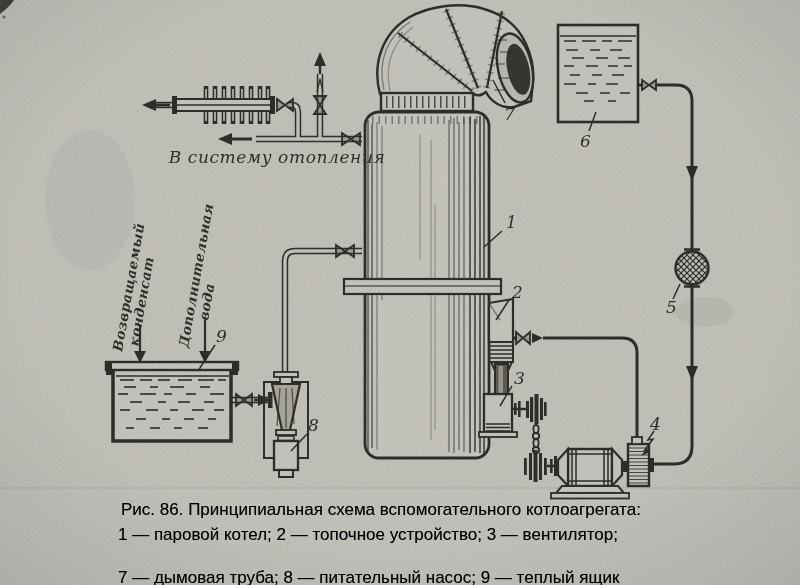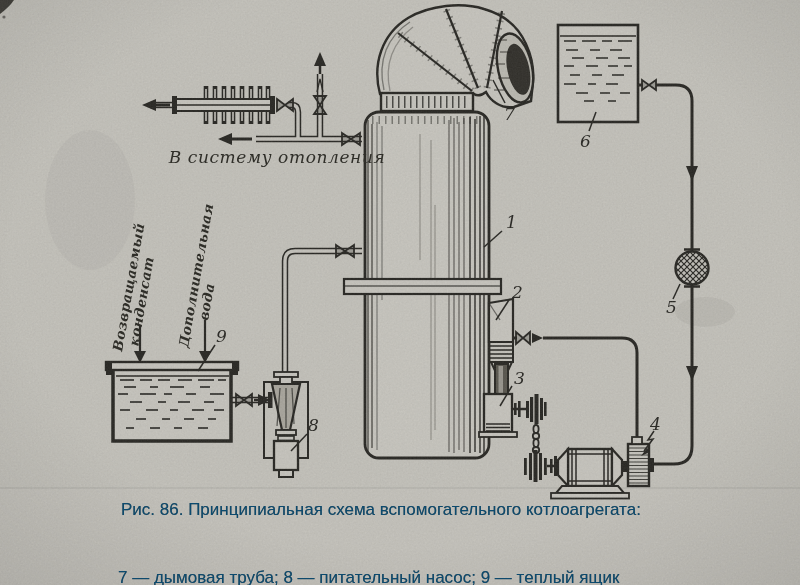--- a/index.html
+++ b/index.html
@@ -13,21 +13,21 @@
   .pipeO{stroke:#24231f;stroke-width:6.4;fill:none}
   .pipeI{stroke:#c7c5be;stroke-width:3.4;fill:none}
   .fuel{stroke:#24231f;stroke-width:3;fill:none}
   .thin{stroke:#24231f;fill:none;stroke-width:1.3}
   .vt{fill:rgba(36,35,31,.25);stroke:#24231f;stroke-width:1.8}
   .ld{stroke:#24231f;stroke-width:1.5;fill:none}
   .num{font:italic 17px "DejaVu Serif",serif;fill:#24231f}
   .vlab{font:italic 700 13.5px "DejaVu Serif",serif;fill:#26251f;letter-spacing:.4px}
   .hlab{font:italic 17px "DejaVu Serif",serif;fill:#26251f;letter-spacing:.6px}
   
-  .cap{position:absolute;white-space:nowrap;font-size:17px;color:#0c4a6e;
+  .cap{position:absolute;white-space:nowrap;font-size:17px;color:#000000;
        text-shadow:0 0 .5px rgba(33,31,27,.55);}
 </style>
 </head>
 <body>
 
 <div class="stage">
 <svg width="800" height="585" viewBox="0 0 800 585">
   <defs>
     <pattern id="xh" width="6" height="6" patternUnits="userSpaceOnUse">
       <rect width="6" height="6" fill="#c3c1ba"></rect>
@@ -307,14 +307,15 @@
     <path d="M0,0 H14 C10,6 5,10 0,14 Z" fill="#2b2a25" opacity=".9"></path>
     <circle cx="4" cy="17" r="1.6" fill="#2b2a25" opacity=".6"></circle>
   </g>
 
   <rect x="0" y="0" width="800" height="585" filter="url(#grainD)" opacity=".10"></rect>
   <rect x="0" y="0" width="800" height="585" filter="url(#grainL)" opacity=".12"></rect>
   <rect x="0" y="0" width="800" height="585" fill="url(#vig)"></rect>
 </svg>
 
   <div class="cap" style="left:121px;top:500px">Рис. 86. Принципиальная схема вспомогательного котлоагрегата:</div>
+  <div class="cap" style="left:118px;top:525px">1 — паровой котел; 2 — топочное устройство; 3 — вентилятор;</div>
   <div class="cap" style="left:118px;top:568px">7 — дымовая труба; 8 — питательный насос; 9 — теплый ящик</div>
 </div>
 
 </body></html>

